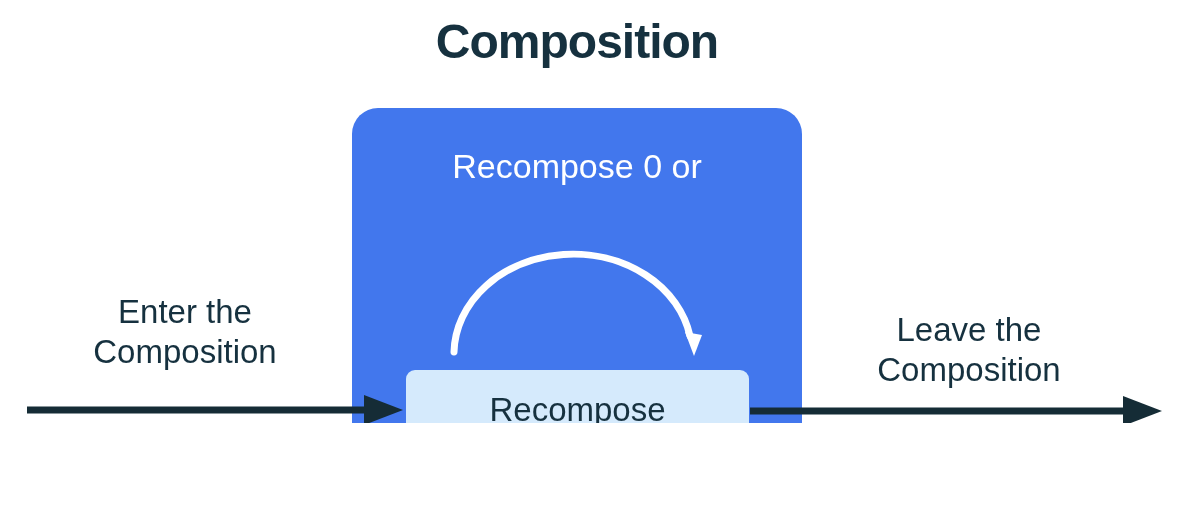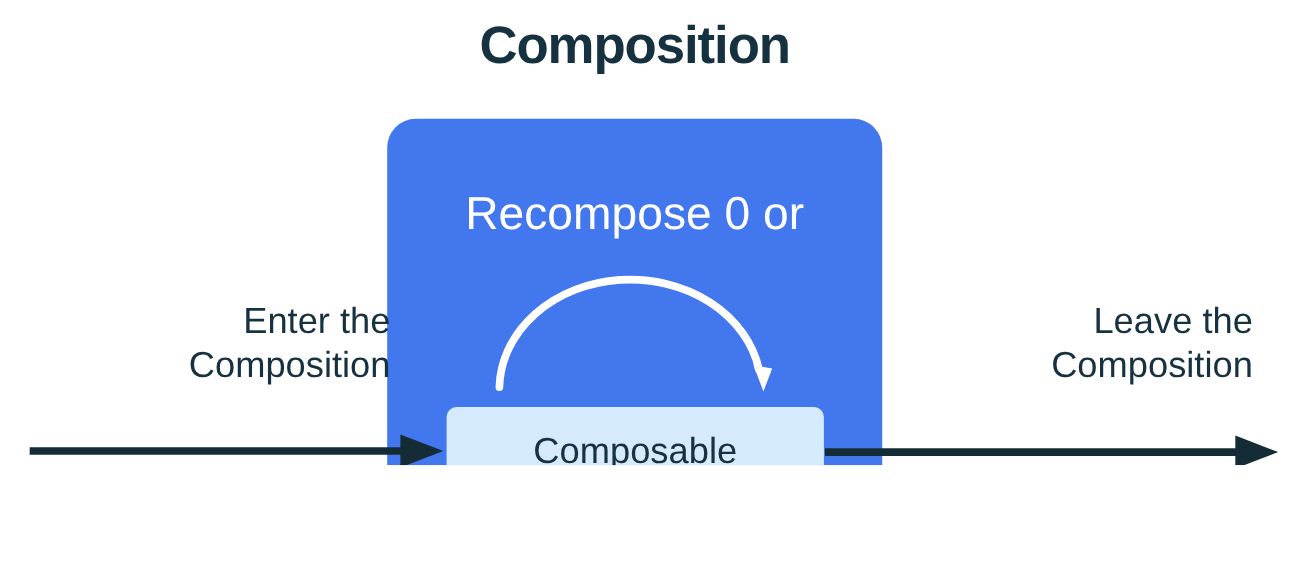--- a/index.html
+++ b/index.html
@@ -43,53 +43,52 @@
     background: var(--blue);
     border-radius: 26px;
   }
   .recompose-label {
     position: absolute;
     left: 0;
     top: 36px;
     width: 450px;
     text-align: center;
     color: var(--white);
-    font-size: 42px;
+    font-size: 34px;
     line-height: 44px;
     font-weight: 400;
-    margin-top: 28px;
   }
   .composable-box {
     position: absolute;
     left: 54px;   
     top: 262px;   
     width: 343px;
     height: 80px;
     background: var(--light-blue);
     border-radius: 9px;
     display: flex;
     align-items: center;
     justify-content: center;
   }
   .composable-box .label {
     color: var(--text-dark);
     font-size: 33px;
     font-weight: 400;
   }
   .side-label {
     position: absolute;
-    top: 272px;
+    top: 292px;
     width: 340px;
-    text-align: right;
+    text-align: center;
     color: var(--text-dark);
     font-size: 33px;
     line-height: 40px;
   }
   .side-label.left  { left: 15px; }
-  .side-label.right { left: 799px; }
+  .side-label.right { left: 799px; margin-top: 18px; }
   .arrow-layer {
     position: absolute;
     left: 0;
     top: 0;
     width: 1191px;
     height: 512px;
     pointer-events: none;
   }
 </style>
 </head>
@@ -97,21 +96,21 @@
 
 <div class="stage">
 
   <div class="title">Composition</div>
 
   <div class="composition-box">
     <div class="recompose-label">
       <span>Recompose 0 or</span><br>
     </div>
     <div class="composable-box">
-      <span class="label">Composable</span>
+      <span class="label">Recompose</span>
     </div>
   </div>
 
   <div class="side-label left">
     <span>Enter the</span><br>
     <span>Composition</span>
   </div>
 
   <div class="side-label right">
     <span>Leave the</span><br>

